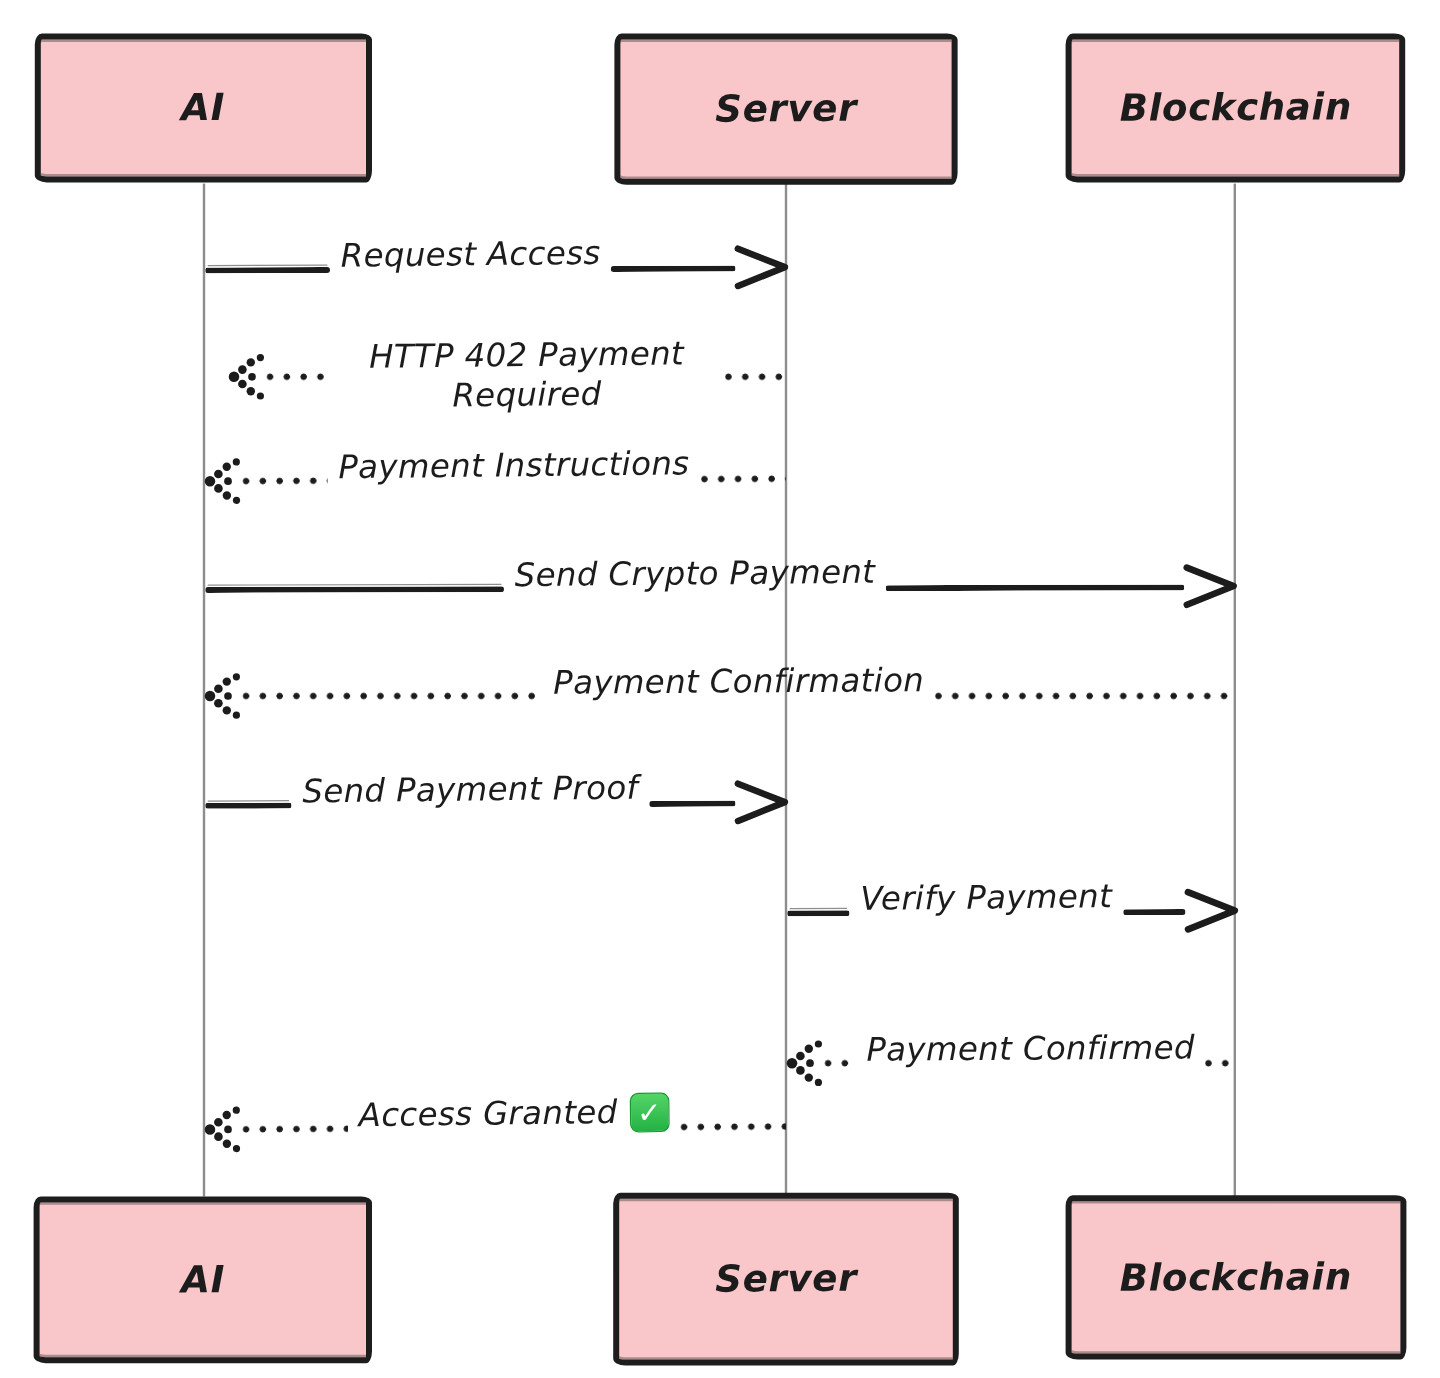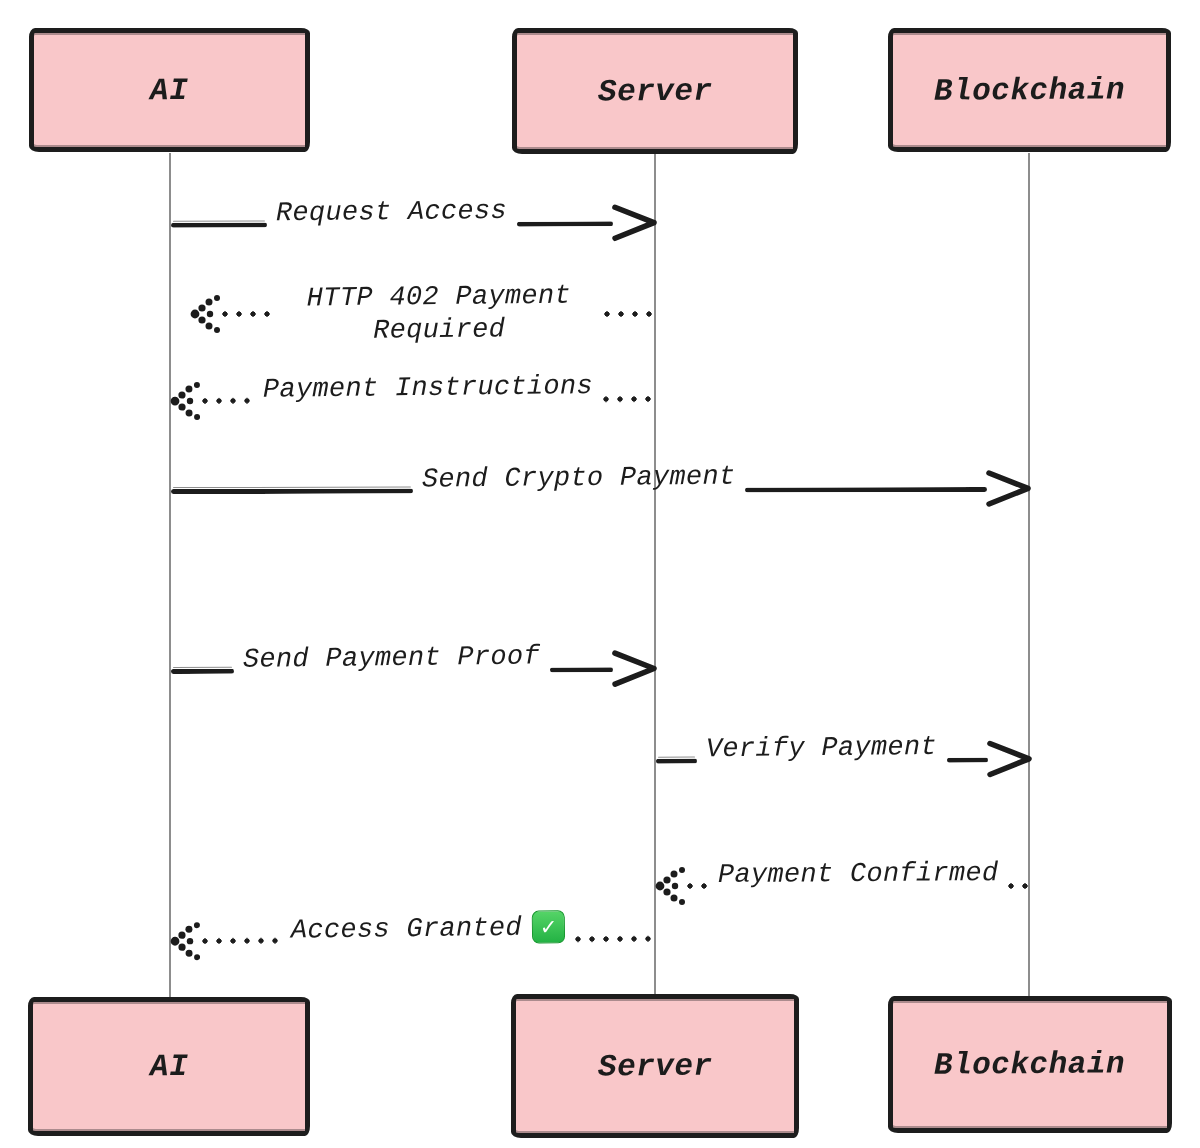--- a/index.html
+++ b/index.html
@@ -10,21 +10,21 @@
     --background:#ffffff;
     --check-badge-green:#2db94c;
   }
   *{box-sizing:border-box;margin:0;padding:0;}
   html,body{width:1200px;height:1148px;overflow:hidden;}
   body{
     background:var(--background);
     font-family:"DejaVu Sans",sans-serif;
     color:var(--text);
   }
-  .canvas{position:relative;width:1200px;height:1148px;font-family:Liberation Mono, monospace;}
+  .canvas{position:relative;width:1200px;height:1148px;}
 
   
   .actor-box{
     position:absolute;
     background:var(--actor-fill);
     border:5px solid var(--actor-border);
     border-radius:6px 9px 5px 10px / 9px 5px 10px 6px;
     display:flex;align-items:center;justify-content:center;
     z-index:3;
     box-shadow:inset 0 3px 0 -1px rgba(29,29,29,.35), inset 0 -3px 0 -1px rgba(29,29,29,.35);
@@ -174,20 +174,28 @@
 
   <div class="msg" style="left:171px;top:460px;width:858px;transform:rotate(-.15deg)">
     <span class="seg solid"></span>
     <span class="label">Send Crypto Payment</span>
     <span class="seg solid"></span>
     <svg class="head right" width="49" height="40" viewBox="0 0 49 40">
         <use href="#solid-head-right"></use>
       </svg>
   </div>
 
+  <div class="msg" style="left:171px;top:550px;width:858px">
+    <svg class="head left" width="34" height="40" viewBox="0 0 34 40">
+        <use href="#dotted-head-left"></use>
+      </svg>
+    <span class="seg dotted"></span>
+    <span class="label">Payment Confirmation</span>
+    <span class="seg dotted"></span>
+  </div>
 
   <div class="msg" style="left:171px;top:640px;width:484px;transform:rotate(-.25deg)">
     <span class="seg solid"></span>
     <span class="label">Send Payment Proof</span>
     <span class="seg solid"></span>
     <svg class="head right" width="49" height="40" viewBox="0 0 49 40">
         <use href="#solid-head-right"></use>
       </svg>
   </div>
 

